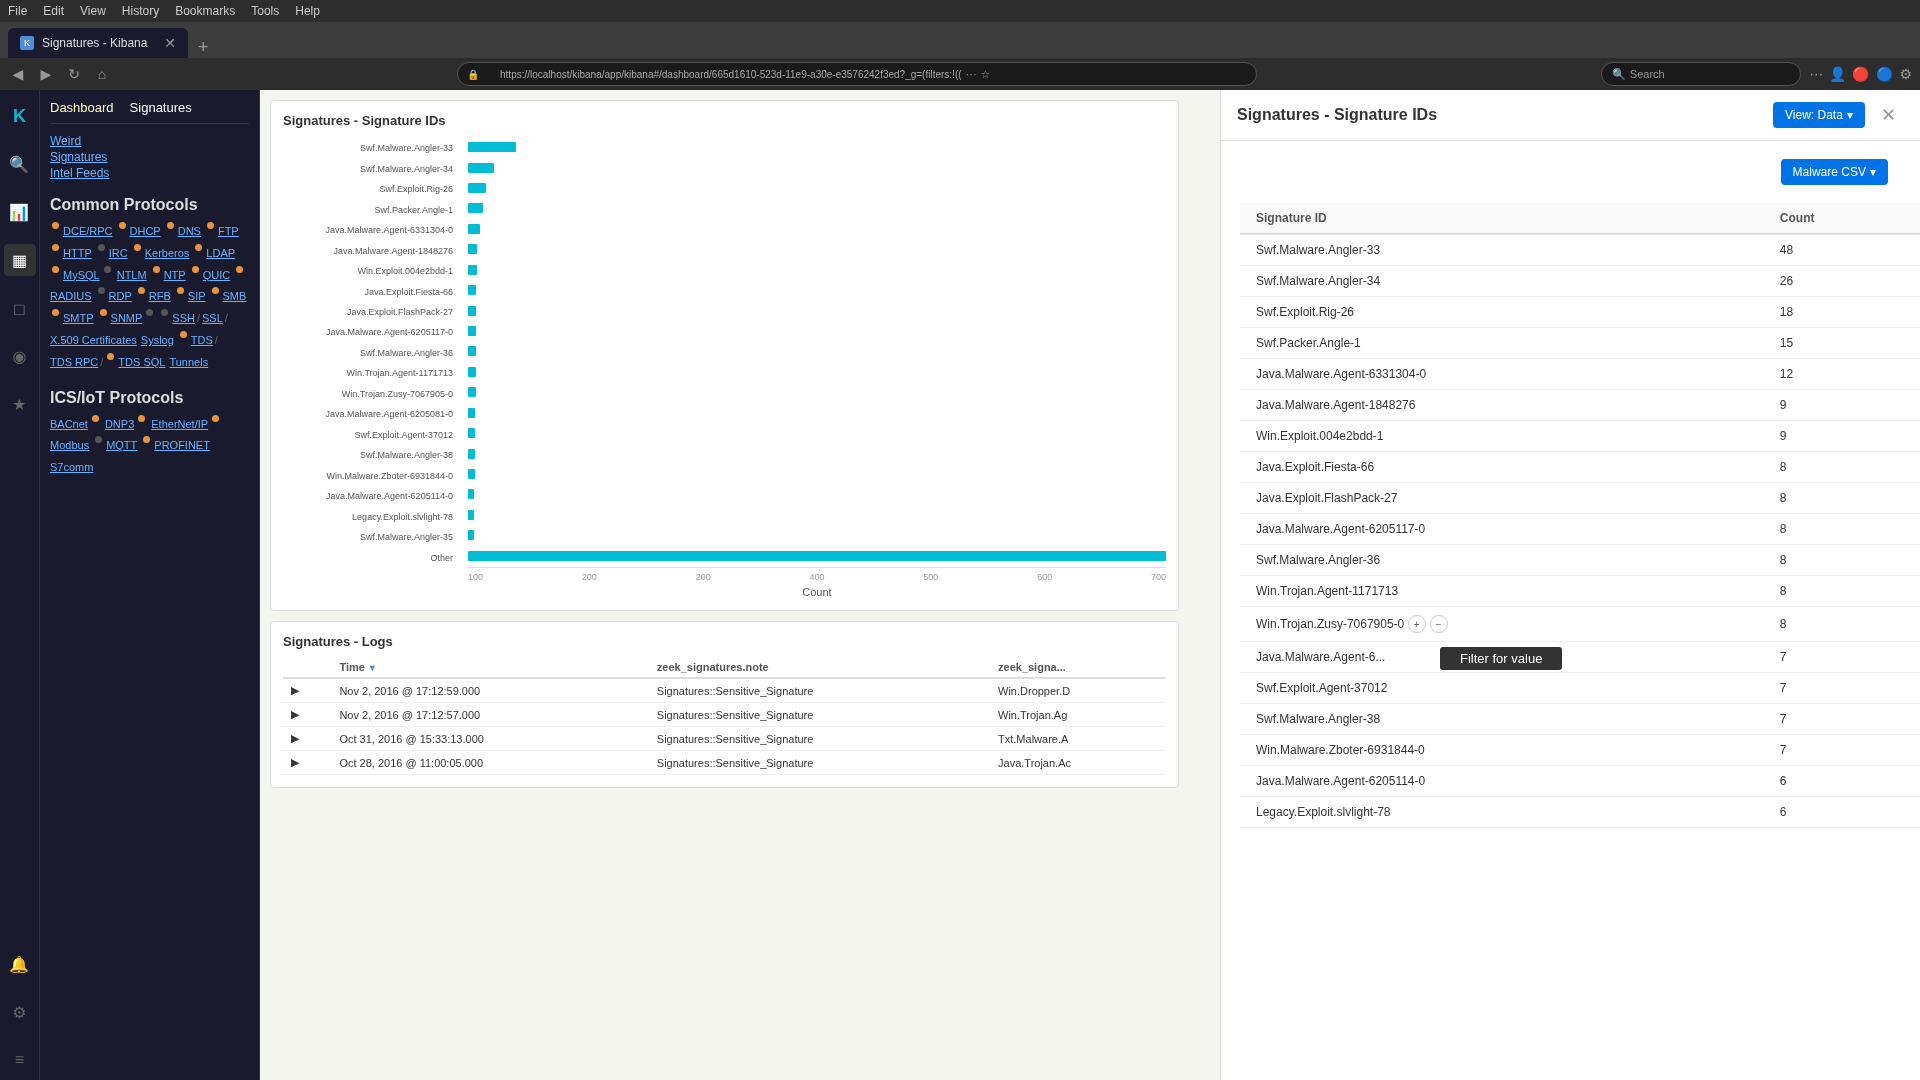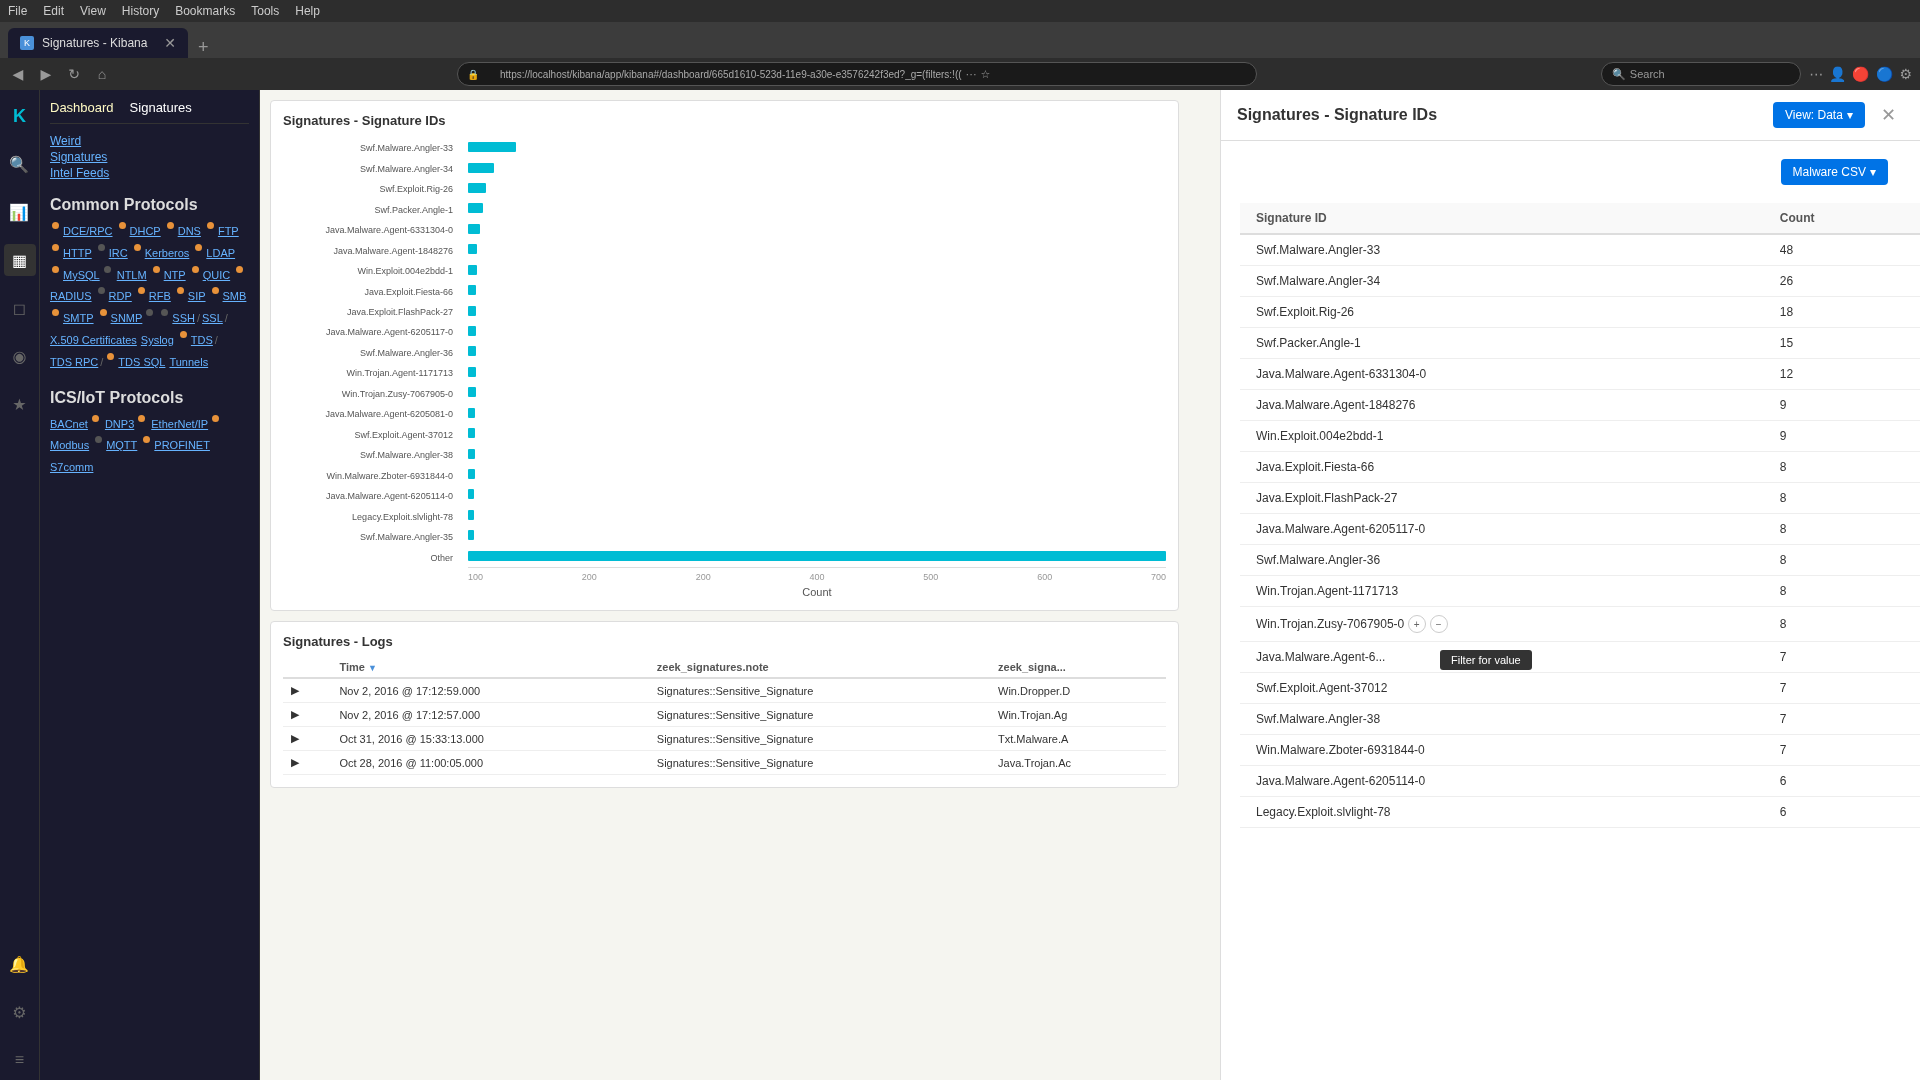--- a/index.html
+++ b/index.html
@@ -73,21 +73,21 @@
     .right-panel-controls { display: flex; align-items: center; gap: 8px; }
     .view-data-btn { background: #0073e6; color: #fff; border: none; padding: 6px 12px; border-radius: 4px; font-size: 12px; cursor: pointer; display: flex; align-items: center; gap: 4px; }
     .close-btn { color: #999; font-size: 18px; cursor: pointer; padding: 0 8px; }
     .download-csv-btn { background: #0073e6; color: #fff; border: none; padding: 6px 12px; border-radius: 4px; font-size: 12px; cursor: pointer; display: flex; align-items: center; gap: 4px; margin: 10px 16px; align-self: flex-end; }
     .sig-table { width: 100%; border-collapse: collapse; flex: 1; }
     .sig-table th { text-align: left; font-size: 12px; color: #555; border-bottom: 2px solid #ddd; padding: 8px 16px; font-weight: 600; background: #f9f9f9; position: sticky; top: 0; }
     .sig-table td { font-size: 12px; color: #333; border-bottom: 1px solid #eee; padding: 8px 16px; }
     .sig-table-wrapper { overflow-y: auto; flex: 1; margin-left: 19px; }
 
     
-    .tooltip { background: #333; color: #fff; padding: 4px 11px; border-radius: 3px; font-size: 11px; position: absolute; white-space: nowrap; }
+    .tooltip { background: #333; color: #fff; padding: 4px 20px; border-radius: 3px; font-size: 13px; position: absolute; white-space: nowrap; }
     .filter-icons { display: inline-flex; gap: 4px; }
     .filter-icon-btn { width: 18px; height: 18px; border-radius: 50%; border: 1px solid #ccc; display: inline-flex; align-items: center; justify-content: center; font-size: 10px; cursor: pointer; color: #666; background: #fff; }
   </style>
 </head>
 <body>
 
 <div class="browser-chrome">
   <div class="menu-bar">
     <span>File</span>
     <span>Edit</span>

